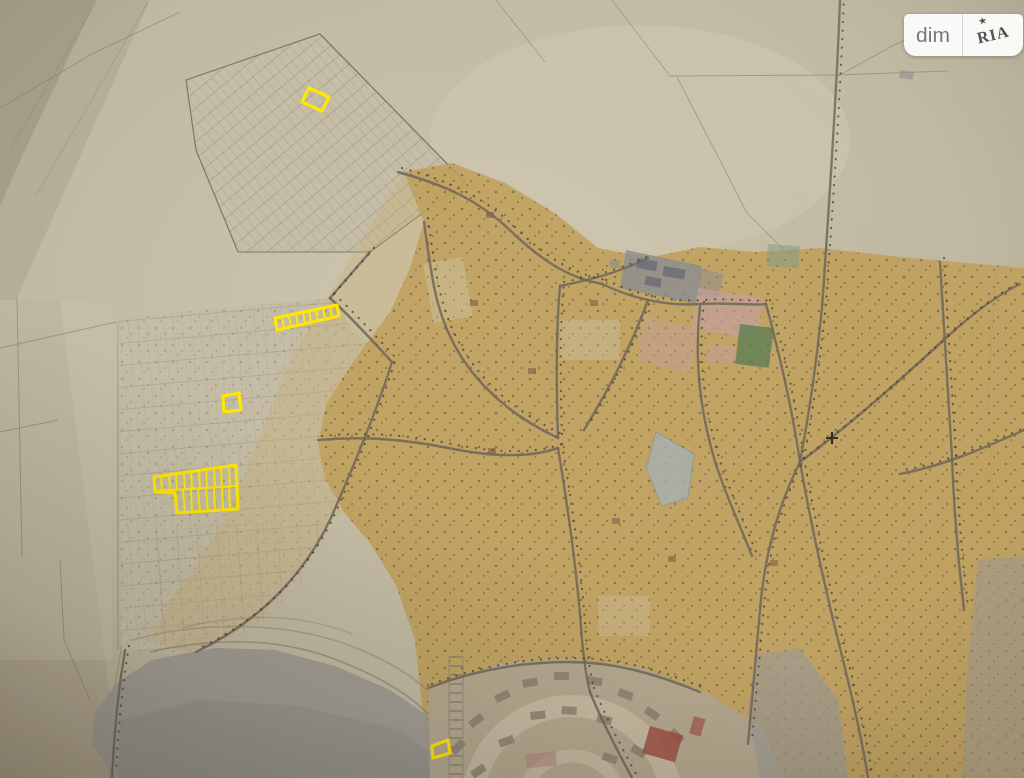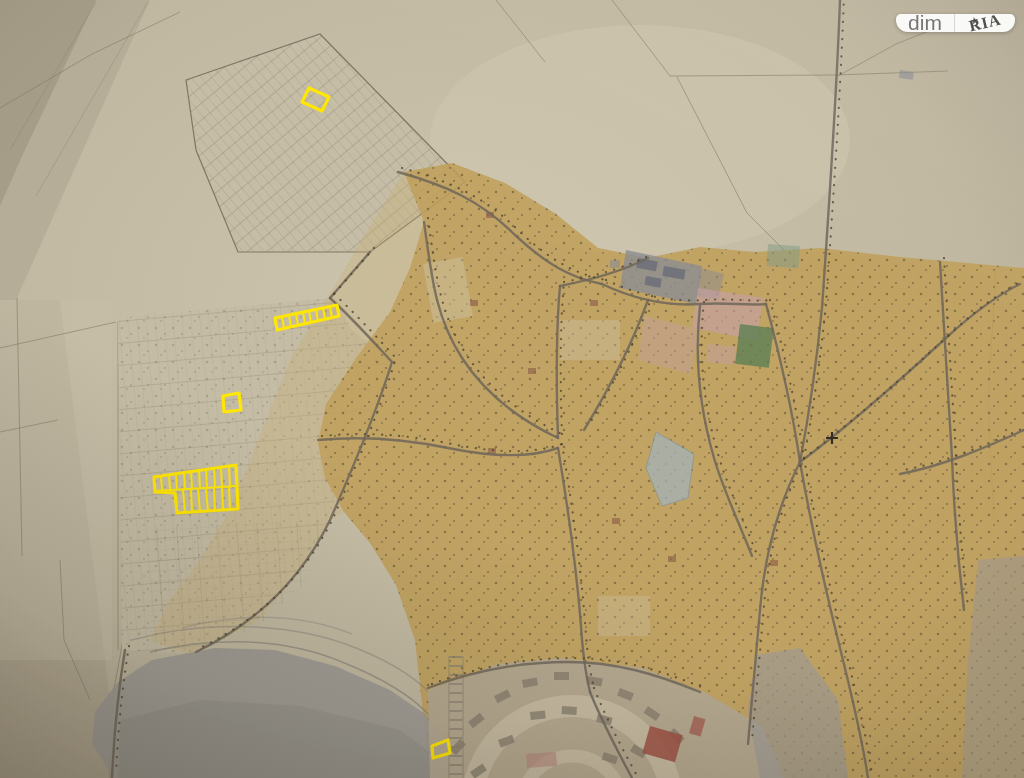--- a/index.html
+++ b/index.html
@@ -17,21 +17,21 @@
   .pondline{fill:none;stroke:var(--pond_line,#87847c);stroke-width:1.5;}
 
   
   .vignette{position:absolute;inset:0;pointer-events:none;
     background:
       radial-gradient(120% 105% at 46% 38%, rgba(0,0,0,0) 52%, rgba(64,54,34,.16) 78%, rgba(50,42,26,.33) 100%),
       linear-gradient(205deg, rgba(0,0,0,0) 62%, rgba(45,38,24,.22) 100%),
       linear-gradient(25deg, rgba(0,0,0,0) 72%, rgba(255,255,255,.05) 100%);}
 
   
-  .watermark{position:absolute;top:14px;right:9px;height:18px;display:flex;
+  .watermark{position:absolute;top:14px;right:1px;height:42px;display:flex;
     filter:drop-shadow(0 1px 2px rgba(0,0,0,.25));opacity:.97;}
   .wm-left{width:58px;background:#fcfcfa;border-radius:5px 0 0 12px;
     display:flex;align-items:center;justify-content:center;
     font-size:21px;color:#757575;border-right:1px solid #d8d8d4;}
   .wm-right{width:60px;background:#fcfcfa;border-radius:0 5px 12px 0;
     position:relative;display:flex;align-items:center;justify-content:center;}
   .wm-ria{font-family:"Liberation Serif",serif;font-weight:bold;font-size:16px;
     color:#4e4e4e;transform:rotate(-13deg);letter-spacing:1px;}
   .wm-star{position:absolute;top:1px;left:15px;font-size:10px;color:#4e4e4e;
     transform:rotate(-13deg);}

